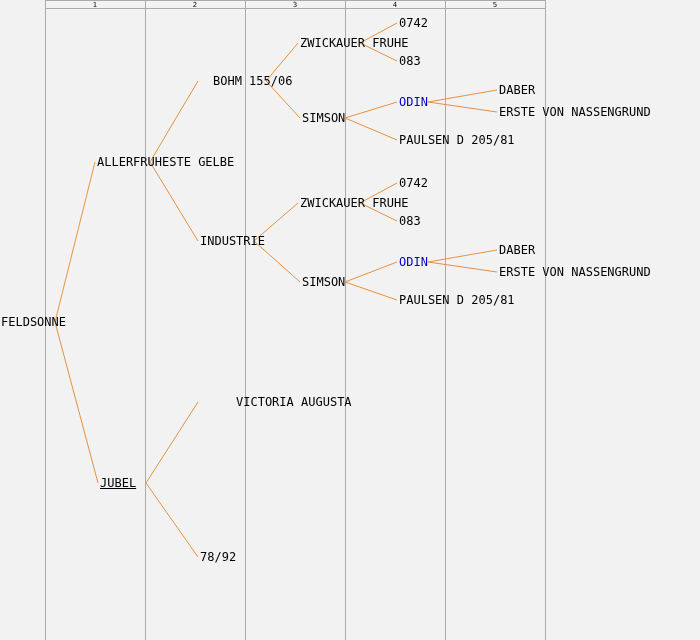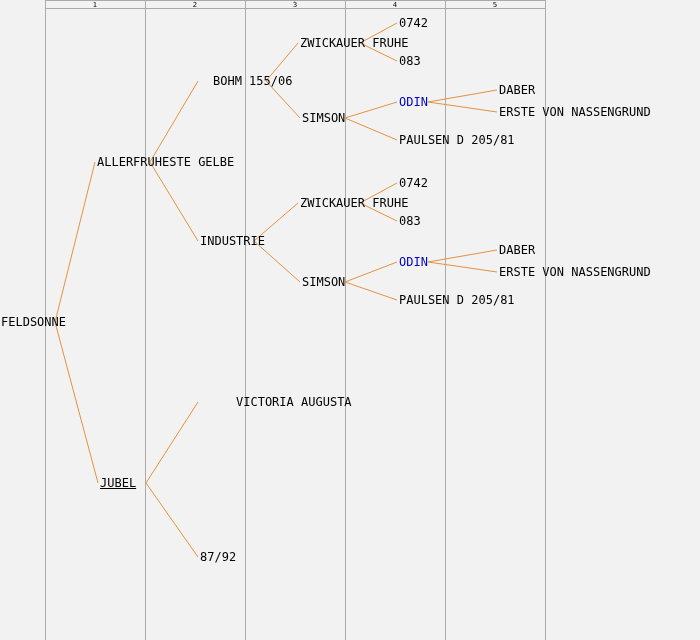--- a/index.html
+++ b/index.html
@@ -82,21 +82,21 @@
     <div class="hdr-label" style="left: 195px;">2</div>
     <div class="hdr-label" style="left: 295px;">3</div>
     <div class="hdr-label" style="left: 395px;">4</div>
     <div class="hdr-label" style="left: 495px;">5</div>
     <div class="node" style="left: 1px; top: 316px;">FELDSONNE</div>
     <div class="node" style="left: 97px; top: 156px;">ALLERFRUHESTE GELBE</div>
     <div class="node" style="left: 100px; top: 477px; text-decoration: underline;">JUBEL</div>
     <div class="node" style="left: 213px; top: 75px;">BOHM 155/06</div>
     <div class="node" style="left: 200px; top: 235px;">INDUSTRIE</div>
     <div class="node" style="left: 200px; top: 396px; margin-left: 36px;">VICTORIA AUGUSTA</div>
-    <div class="node" style="left: 200px; top: 551px;">87/92</div>
+    <div class="node" style="left: 200px; top: 551px;">78/92</div>
     <div class="node" style="left: 300px; top: 37px;">ZWICKAUER FRUHE</div>
     <div class="node" style="left: 302px; top: 112px;">SIMSON</div>
     <div class="node" style="left: 300px; top: 197px;">ZWICKAUER FRUHE</div>
     <div class="node" style="left: 302px; top: 276px;">SIMSON</div>
     <div class="node" style="left: 399px; top: 17px;">0742</div>
     <div class="node" style="left: 399px; top: 55px;">083</div>
     <div class="node highlight" style="left: 399px; top: 96px;">ODIN</div>
     <div class="node" style="left: 399px; top: 134px;">PAULSEN D 205/81</div>
     <div class="node" style="left: 399px; top: 177px;">0742</div>
     <div class="node" style="left: 399px; top: 215px;">083</div>

